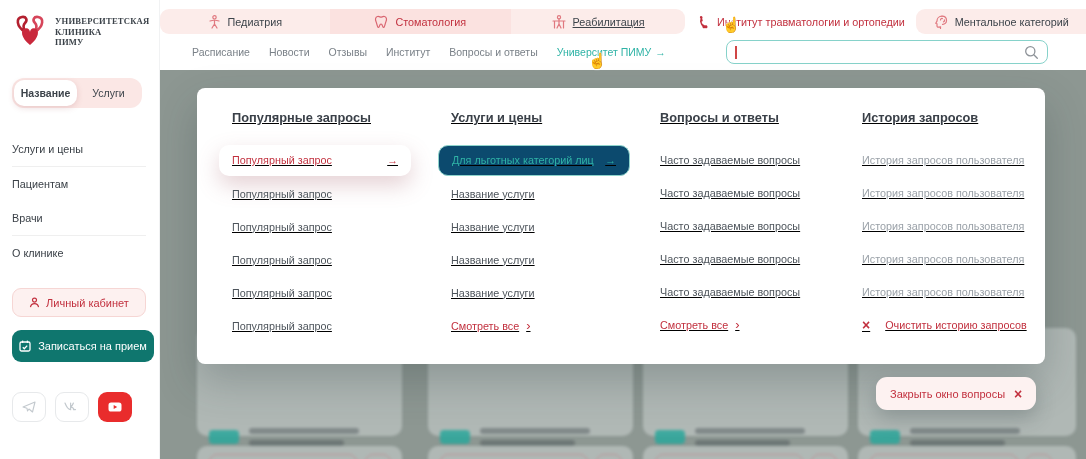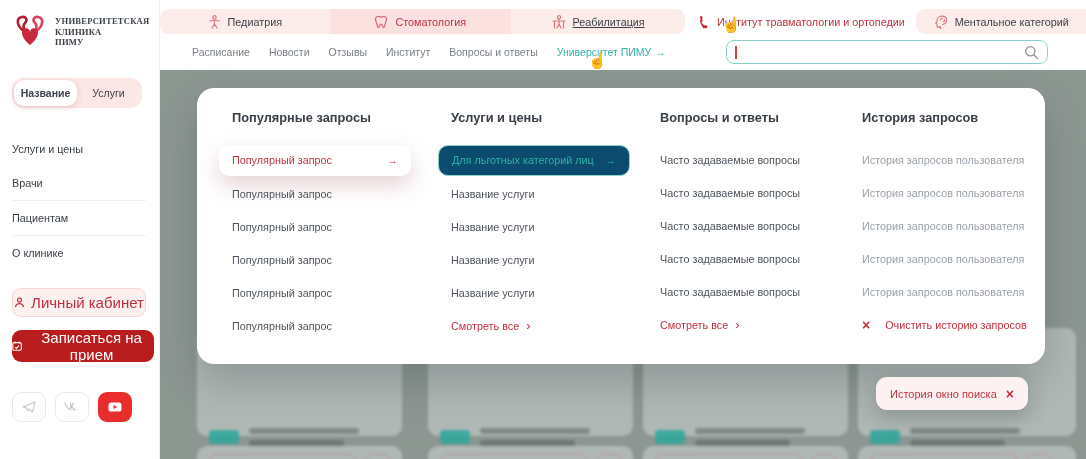--- a/index.html
+++ b/index.html
@@ -11,23 +11,23 @@
   .logo-row { display:flex; align-items:center; gap:7px; margin-bottom:28px;font-family:Liberation Serif, serif; }
   .logo-mark { width:36px; height:36px; flex:0 0 36px; }
   .logo-text { font-size:8.6px; font-weight:bold; color:#3c434a; line-height:1.25; letter-spacing:.2px; }
   .toggle { display:flex; background:#fbe7e5; border-radius:12px; padding:2px; height:30px; width:130px; margin-bottom:24px; }
   .toggle .opt { flex:1; display:flex; align-items:center; justify-content:center; font-size:10.5px; color:#3c434a; border-radius:10px; cursor:pointer; }
   .toggle .opt.active { background:#fff; box-shadow:0 2px 6px rgba(150,60,70,.18); font-weight:bold; }
   .side-nav { width:134px; }
   .side-item { font-size:10.8px; color:#3a4047; padding:11px 0; cursor:pointer; }
   .side-item.divided { border-top:1px solid #efefef; }
   .btn-account { margin-top:18px; width:134px; height:29px; display:flex; align-items:center; justify-content:center; gap:6px;
-    background:#fdf1f0; border:1px solid #f6d6d4; border-radius:9px; color:#c2303e; font-size:15px; cursor:pointer; }
+    background:#fdf1f0; border:1px solid #f6d6d4; border-radius:9px; color:#c2303e; font-size:11px; cursor:pointer; }
   .btn-appoint { margin-top:13px; width:142px; height:32px; display:flex; align-items:center; justify-content:center; gap:7px;
-    background:#b91c1c; border:none; border-radius:9px; color:#ffffff; font-size:15px; cursor:pointer; }
+    background:#0f766e; border:none; border-radius:9px; color:#ffffff; font-size:11px; cursor:pointer; }
   .socials { display:flex; gap:9px; margin-top:30px; }
   .soc { width:34px; height:30px; border-radius:9px; display:flex; align-items:center; justify-content:center; cursor:pointer; }
   .soc.light { background:#fff; border:1px solid #e7e9eb; color:#c2c8cd; }
   .soc.yt { background:#e92c2c; border:none; }
 
   
   .tabsrow { position:absolute; left:160px; top:9px; width:926px; height:25px; display:flex; z-index:20; }
   .tab { display:flex; align-items:center; justify-content:center; gap:7px; font-size:10.8px; color:#3c434a; cursor:pointer; }
   .tab.pink { background:#fcecea; }
   .tab.hovered { background:#fbe2e0; color:#c2303e; }
@@ -46,22 +46,22 @@
 
   
   .backdrop { position:absolute; left:160px; top:70px; width:926px; height:389px; background:#8d9792; z-index:5; overflow:hidden; }
   .bg-card { position:absolute; width:205px; border-radius:10px; background:rgba(235,240,238,.38); filter:blur(1.5px); }
   .bg-card .badge { position:absolute; left:12px; top:8px; width:30px; height:14px; border-radius:4px; background:rgba(42,167,155,.85); }
   .bg-card .tline { position:absolute; left:52px; height:6px; border-radius:3px; background:rgba(70,80,85,.45); }
   .bg-card .obtn { position:absolute; left:12px; top:40px; width:148px; height:26px; border:1.5px solid rgba(170,40,55,.55); border-radius:8px; }
   .bg-card .sqbtn { position:absolute; left:168px; top:40px; width:26px; height:26px; border:1.5px solid rgba(170,40,55,.55); border-radius:8px; }
 
   
-  .panel { position:absolute; left:197px; top:88px; width:848px; height:276px; background:#ffffff; border-radius:17px;
-    box-shadow:0 18px 40px rgba(40,55,60,.25); z-index:30; display:grid; grid-template-columns:219px 209px 202px 1fr; padding:22px 0 9px 22px; }
+  .panel { position:absolute; left:197px; top:88px; width:848px; height:276px; background:#ffffff; border-radius:8px;
+    box-shadow:0 18px 40px rgba(40,55,60,.25); z-index:30; display:grid; grid-template-columns:219px 209px 202px 1fr; padding:22px 0 9px 22px;text-decoration:underline; }
   .col { position:relative; }
   .col-title { font-size:12.8px; font-weight:bold; color:#3a4048; padding-left:13px; height:22px; margin-bottom:11px; }
   .row { height:33px; display:flex; align-items:center; padding-left:13px; font-size:10.8px; color:#4d545b; cursor:pointer; }
   .row.muted { color:#9aa1a8; }
   .feat-row { height:34px; display:flex; align-items:center; }
   .feat-card { width:192px; height:31px; display:flex; align-items:center; justify-content:space-between; padding:0 13px; border-radius:10px; font-size:10.8px; cursor:pointer; }
   .feat-red { background:#fff; box-shadow:0 9px 22px rgba(160,90,100,.28); color:#c2303e; }
   .feat-teal { background:#0c4a6e; border:1px solid #8ed4cc; color:#2fb3a6; }
   .see-all { color:#c2303e; gap:7px; display:flex; align-items:center; }
   .chev { font-size:13px; line-height:1; }
@@ -97,22 +97,22 @@
       </div>
     </div>
 
     <div class="toggle">
       <div class="opt active">Название</div>
       <div class="opt">Услуги</div>
     </div>
 
     <nav class="side-nav">
       <div class="side-item">Услуги и цены</div>
+      <div class="side-item divided">Пациентам</div>
       <div class="side-item">Врачи</div>
-      <div class="side-item divided">Пациентам</div>
       <div class="side-item divided">О клинике</div>
     </nav>
 
     <button class="btn-account">
       <svg width="11" height="11" viewBox="0 0 12 12">
         <circle cx="6" cy="3.4" r="2.2" fill="none" stroke="#c2303e" stroke-width="1.3"></circle>
         <path d="M1.6 11 C2 8.4 4 7.2 6 7.2 C8 7.2 10 8.4 10.4 11" fill="none" stroke="#c2303e" stroke-width="1.3"></path>
       </svg>
       <span>Личный кабинет</span>
     </button>
@@ -294,20 +294,20 @@
       <div class="row muted">История запросов пользователя</div>
       <div class="row muted">История запросов пользователя</div>
       <div class="row see-all">
         <span class="clear-x">×</span>
         <span>Очистить историю запросов</span>
       </div>
     </div>
   </section>
 
   <button class="close-tip">
-    <span>История окно поиска</span>
+    <span>Закрыть окно вопросы</span>
     <span class="x">×</span>
   </button>
 
   <span class="cursor-glyph cur1">☝</span>
   <span class="cursor-glyph cur2">☝</span>
 
 </div>
 
 </body></html>

